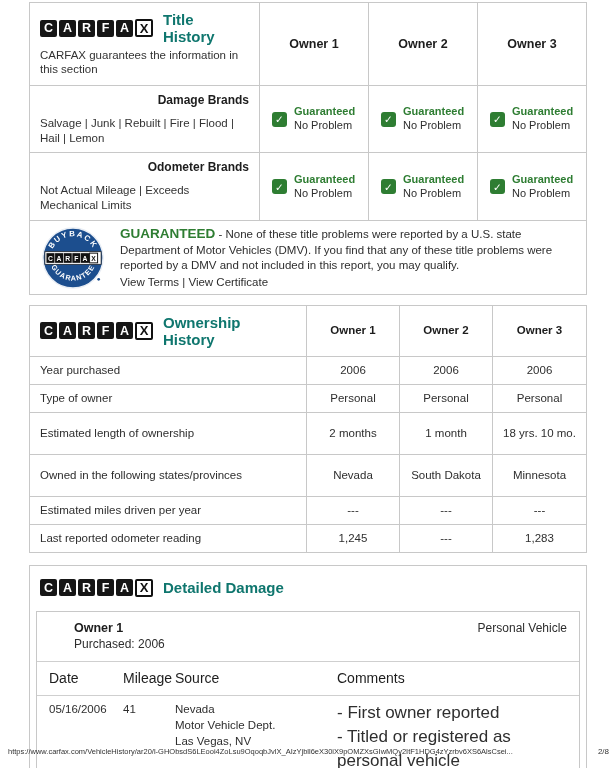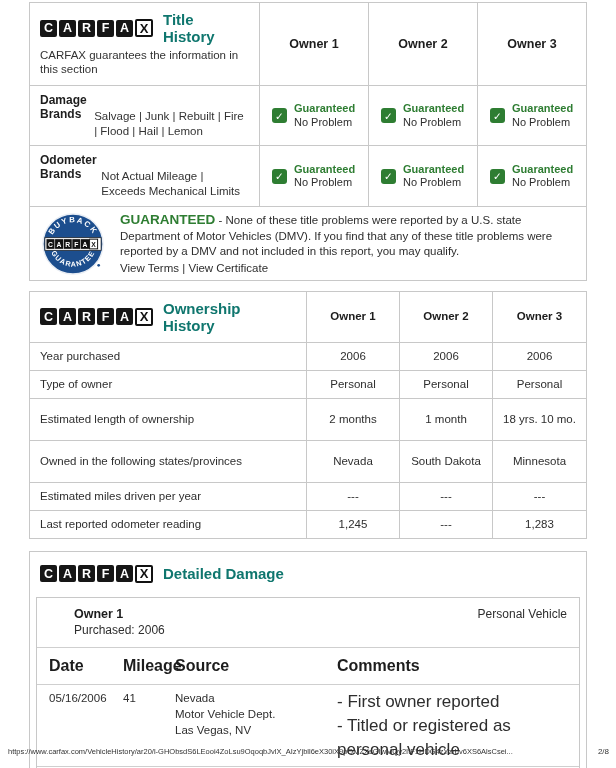--- a/index.html
+++ b/index.html
@@ -31,23 +31,23 @@
   .section-title{font-size:15px;font-weight:bold;color:#0f766e;margin-left:10px;}
   .section-subtitle{font-size:11.5px;color:#333;margin-top:4px;line-height:1.2;}
   .header-info{padding:8px 10px;}
 
   
   .th-label{width:230px;flex:none;}
   .owner-col{flex:1;display:flex;align-items:center;justify-content:center;}
   .col-head{font-weight:bold;font-size:12.5px;color:#1d1d1d;}
   .th-header{min-height:52px;}
   .th-row{min-height:48px;}
-  .brand-cell{padding:7px 10px;display:flex;flex-direction:row;justify-content:center;}
+  .brand-cell{padding:7px 10px;display:flex;flex-direction:column;justify-content:center;align-items:flex-end;}
   .row-label{font-size:12px;font-weight:bold;color:#1d1d1d;}
-  .row-sublabel{font-size:11.5px;color:#333;margin-top:16px;line-height:1.3;}
+  .row-sublabel{font-size:11.5px;color:#333;margin-top:9px;line-height:1.3;}
 
   .gcell{display:flex;align-items:center;justify-content:center;gap:7px;}
   .checkbox{
     width:15px;height:15px;flex:none;border-radius:3px;
     background:var(--green,#2e7d32);color:#fff;
     display:flex;align-items:center;justify-content:center;
     font-size:10.5px;font-weight:bold;
   }
   .gtext{width:62px;font-size:11px;line-height:1.25;color:#2e2e2e;}
   .g-label{color:var(--green,#2e7d32);font-weight:bold;}
@@ -74,21 +74,21 @@
   .owner-box{margin:0 6px;border:1px solid #c8c8c8;border-bottom:none;}
   .owner-head{display:flex;align-items:flex-start;gap:10px;padding:9px 12px 10px;}
   .person-icon{width:15px;margin-top:2px;flex:none;}
   .person-icon .head{width:6px;height:6px;border-radius:50%;background:#c9a227;margin:0 auto 1px;}
   .person-icon .body{width:13px;height:6px;border-radius:6px 6px 2px 2px;background:var(--green,#2e7d32);margin:0 auto;}
   .owner-name{font-weight:bold;font-size:12.5px;color:#1d1d1d;}
   .owner-purchased{font-size:12px;margin-top:2px;}
   .vehicle-type{margin-left:auto;font-size:12px;color:#2e2e2e;}
 
   .dh-row{display:flex;padding:5px 12px;border-top:1px solid #cfcfcf;font-size:11.5px;line-height:1.4;}
-  .dh-thead{font-weight:bold;font-size:16px;color:#1d1d1d;padding:7px 12px;}
+  .dh-thead{font-weight:normal;font-size:14px;color:#1d1d1d;padding:7px 12px;}
   .col-date{width:74px;flex:none;}
   .col-mileage{width:52px;flex:none;}
   .col-source{width:162px;flex:none;padding-right:10px;box-sizing:border-box;}
   .col-comments{flex:1;}
   .comment-title{font-weight:bold;font-size:12px;color:#1d1d1d;}
   .comment-detail{font-size:17px;}
 
   
   .mb10{margin-bottom:10px;}
   .mb12{margin-bottom:12px;}

